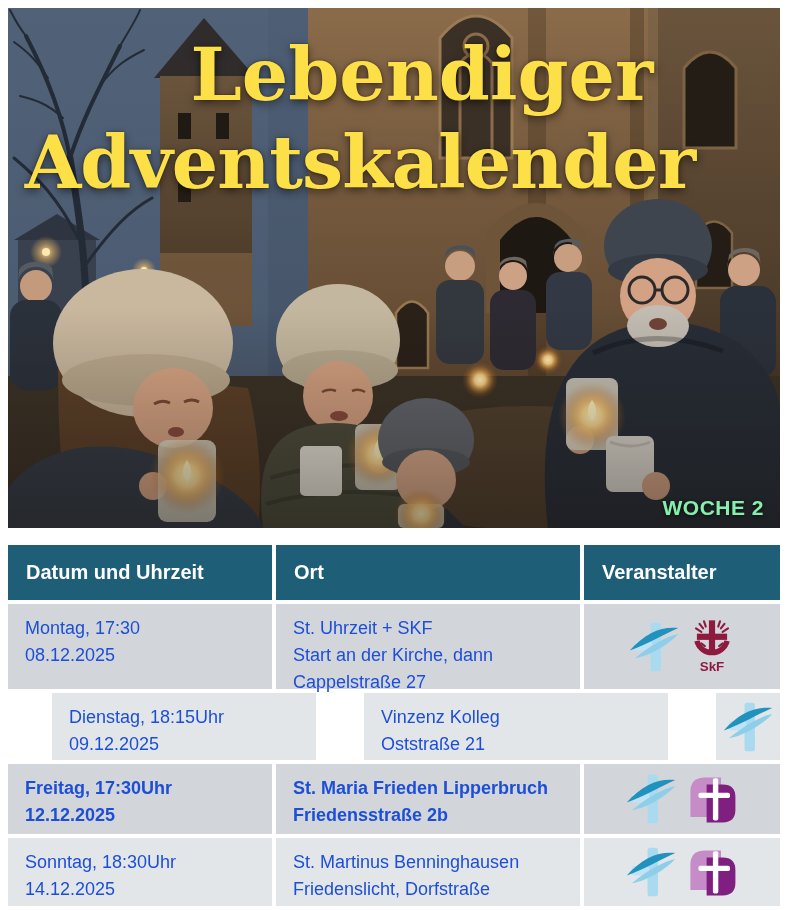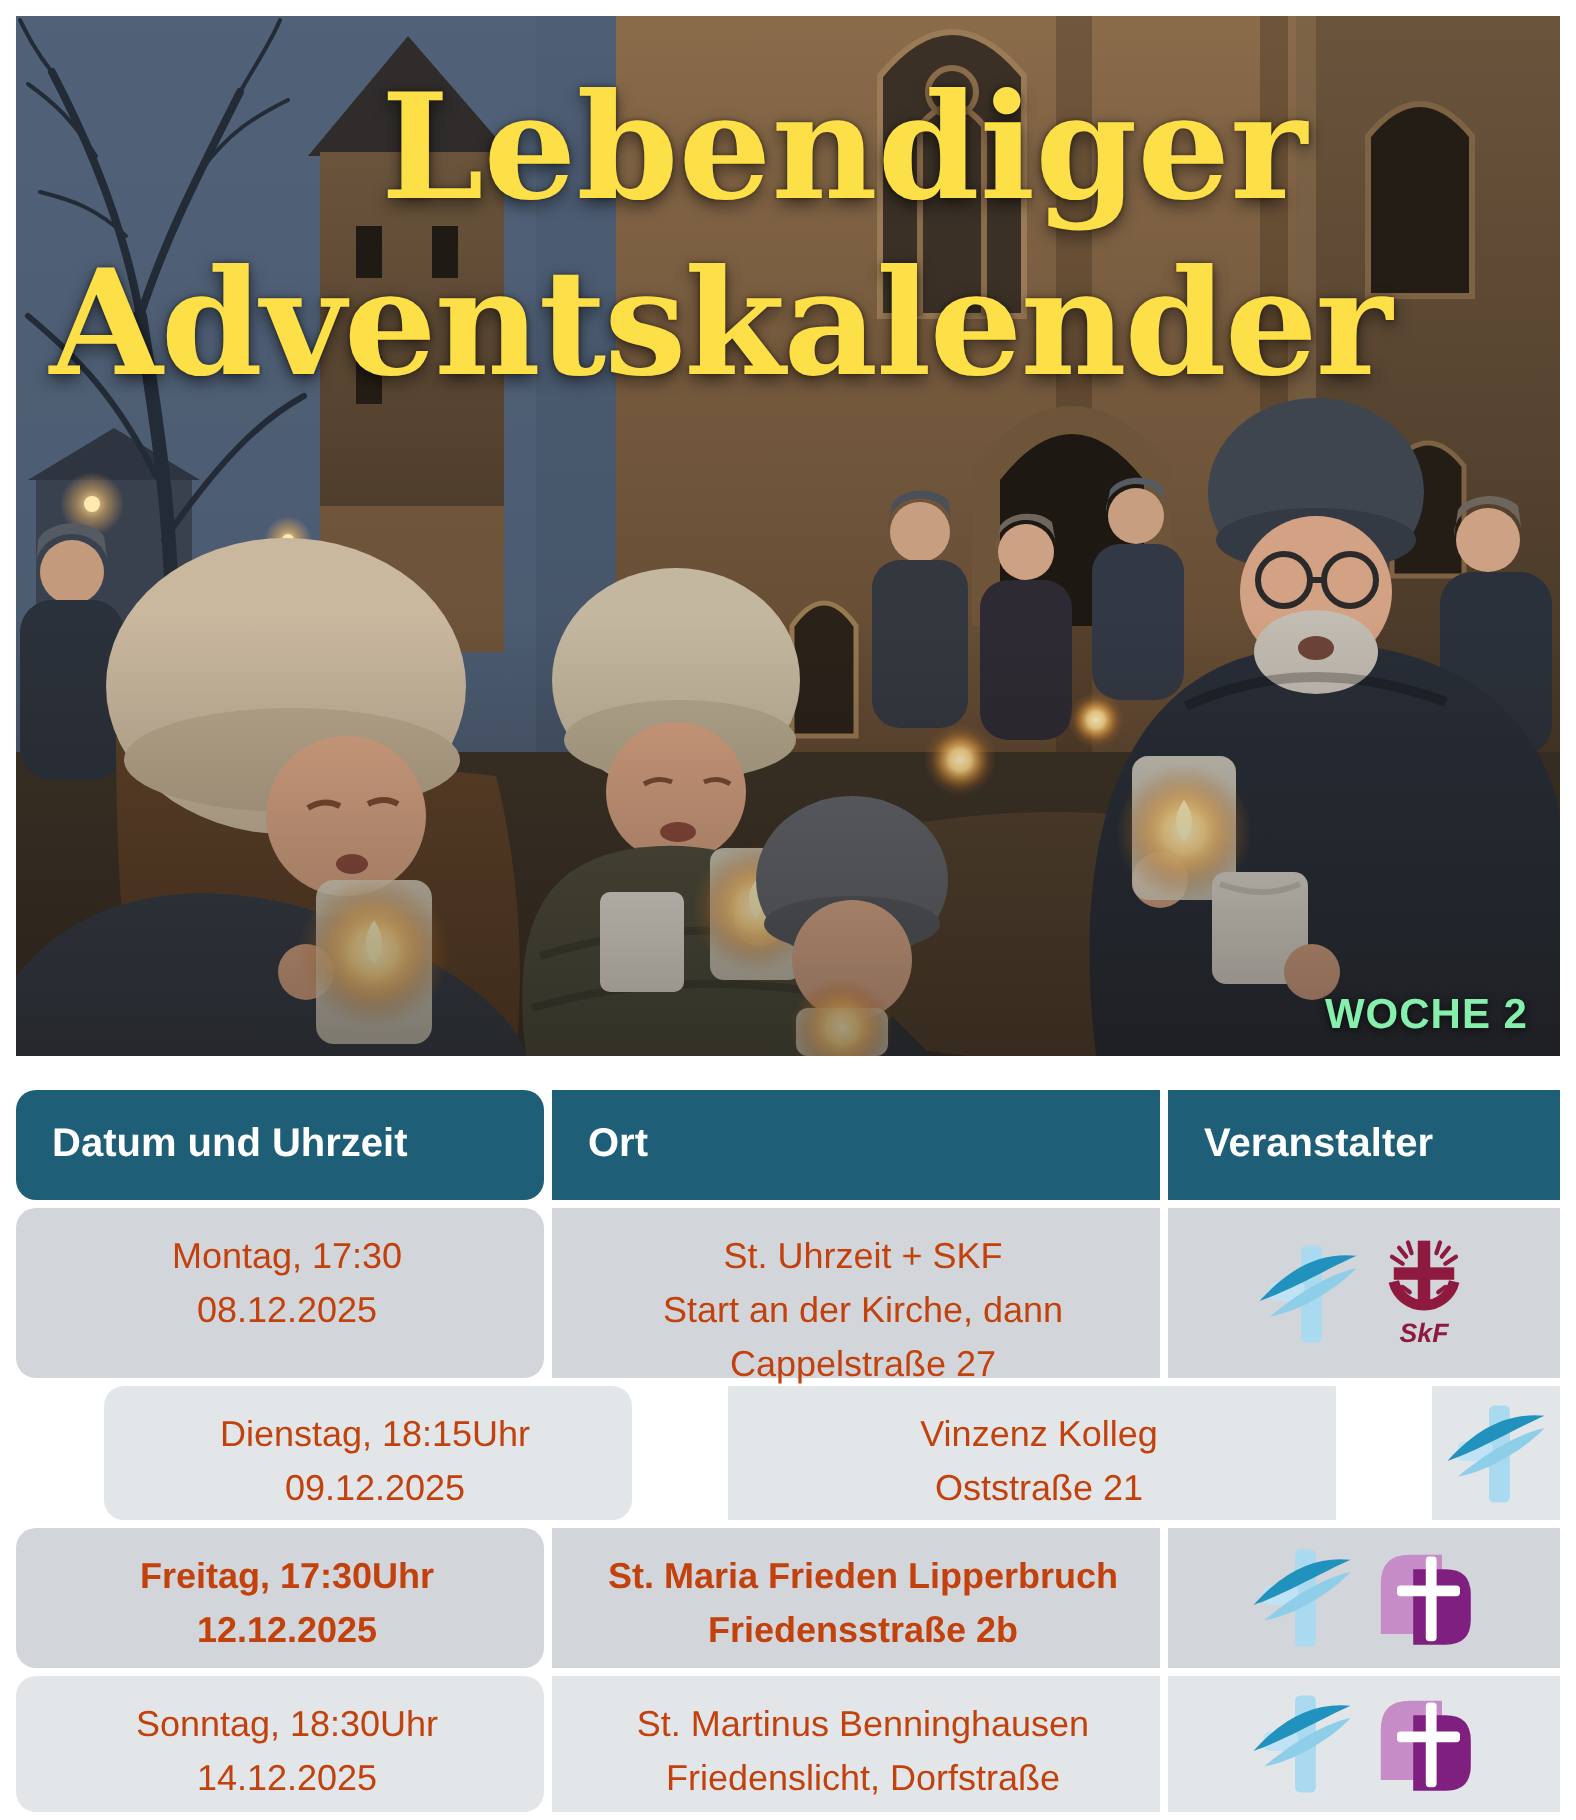--- a/index.html
+++ b/index.html
@@ -16,30 +16,30 @@
   .title .l1{position:relative;left:28px;}
   .title .l2{position:relative;left:-34px;letter-spacing:-1px;}
   .week{position:absolute;right:16px;bottom:8px;color:#86efac;font-weight:bold;font-size:21px;
         letter-spacing:.5px;text-shadow:0 1px 4px rgba(0,0,0,.7);}
 
   
   .schedule{position:absolute;left:8px;top:545px;width:772px;}
   .thead{display:flex;gap:4px;height:55px;}
   .th{background:#1e5e77;color:#fff;font-weight:bold;font-size:20px;
       display:flex;align-items:center;padding-left:18px;box-sizing:border-box;}
-  .col1{width:264px;flex:0 0 264px;border-radius:10px;}
+  .col1{width:264px;flex:0 0 264px;}
   .col2{width:304px;flex:0 0 304px;}
   .col3{width:196px;flex:1 1 auto;}
   .trow{display:flex;gap:4px;margin-top:4px;}
   .r1 .td{height:85px;} .r2 .td{height:67px;margin-left:44px;} .r3 .td{height:70px;font-weight:bold;} .r4 .td{height:68px;}
-  .td{box-sizing:border-box;padding:11px 10px 0 17px;font-size:18px;line-height:27px;color:#c2410c;text-align:center;}
+  .td{box-sizing:border-box;padding:11px 10px 0 17px;font-size:18px;line-height:27px;color:#1d4ed8;}
   .row-odd  .td{background:#d2d6db;}
   .row-even .td{background:#e3e6e9;}
   .td.icons{display:flex;align-items:center;justify-content:center;gap:8px;padding:0;}
-  .skf-wrap{display:flex;flex-direction:column;align-items:center;font-style:italic;}
+  .skf-wrap{display:flex;flex-direction:column;align-items:center;}
 </style>
 </head>
 <body>
 
 <div class="poster">
 
   <div class="photo">
     <svg width="772" height="520" viewBox="0 0 772 520">
       <defs>
         <linearGradient id="sky" x1="0" y1="0" x2="0" y2="1">

